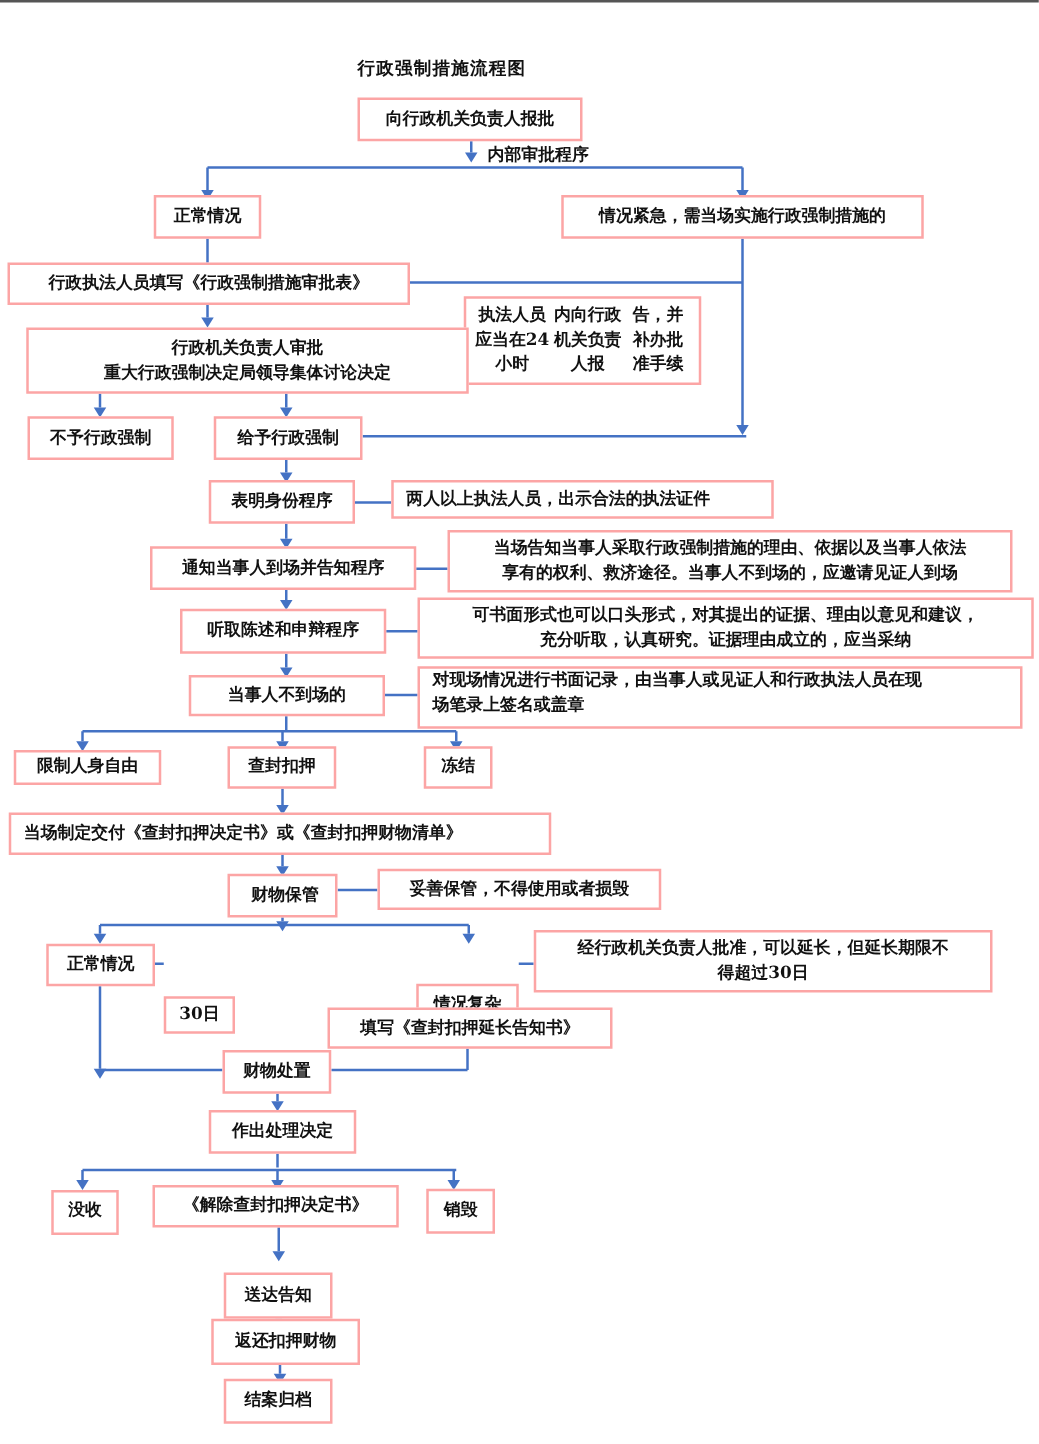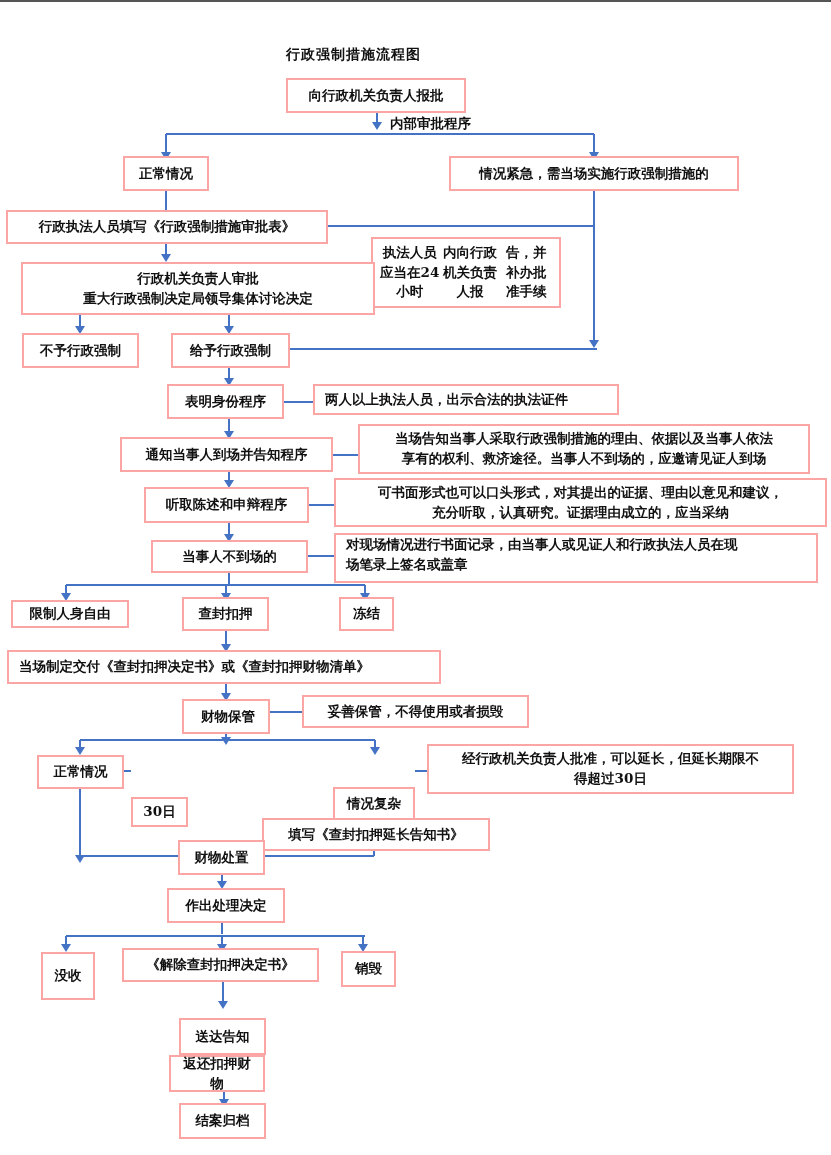--- a/index.html
+++ b/index.html
@@ -193,43 +193,43 @@
   </div>
 
 <div class="box" style="left:333px;top:755px;width:82px;height:34px;margin-top:32px;">
     <span>情况复杂</span>
   </div>
 <div class="box" style="left:427px;top:744px;width:367px;height:50px;flex-direction:column;">
   <span>经行政机关负责人批准，可以延长，但延长期限不</span>
   <span>得超过30日</span>
 </div>
 
-<div class="box" style="left:262px;top:806px;width:228px;height:33px;margin-top:12px;">
+<div class="box" style="left:262px;top:806px;width:228px;height:33px;">
     <span>填写《查封扣押延长告知书》</span>
   </div>
 
 <div class="box" style="left:178px;top:840px;width:87px;height:35px;">
     <span>财物处置</span>
   </div>
 
 <div class="box" style="left:167px;top:888px;width:118px;height:35px;">
     <span>作出处理决定</span>
   </div>
 
-<div class="box" style="left:41px;top:952px;width:54px;height:48px;">
+<div class="box" style="left:41px;top:952px;width:54px;height:36px;font-family:Liberation Mono, monospace;">
     <span>没收</span>
   </div>
 <div class="box" style="left:122px;top:948px;width:197px;height:34px;">
     <span>《解除查封扣押决定书》</span>
   </div>
 <div class="box" style="left:341px;top:951px;width:55px;height:36px;">
     <span>销毁</span>
   </div>
 
 <div class="box" style="left:179px;top:1008px;width:87px;height:37px;margin-top:10px;">
     <span>送达告知</span>
   </div>
-<div class="box" style="left:169px;top:1055px;width:96px;height:37px;">
+<div class="box" style="left:169px;top:1055px;width:119px;height:37px;">
     <span>返还扣押财物</span>
   </div>
 <div class="box" style="left:179px;top:1103px;width:87px;height:36px;">
     <span>结案归档</span>
   </div>
 
 </body></html>

